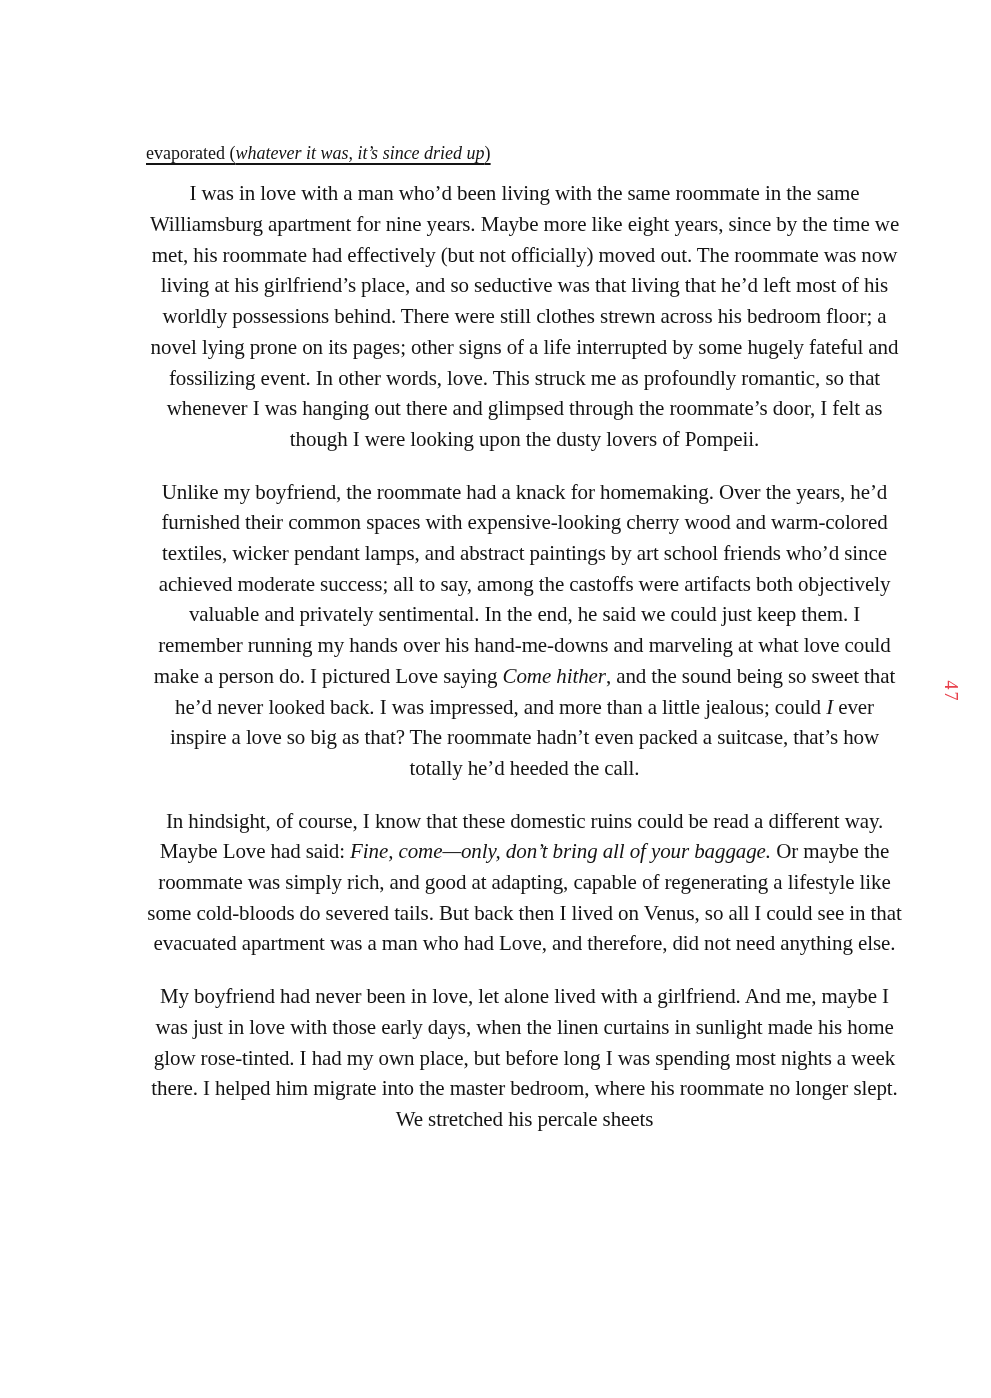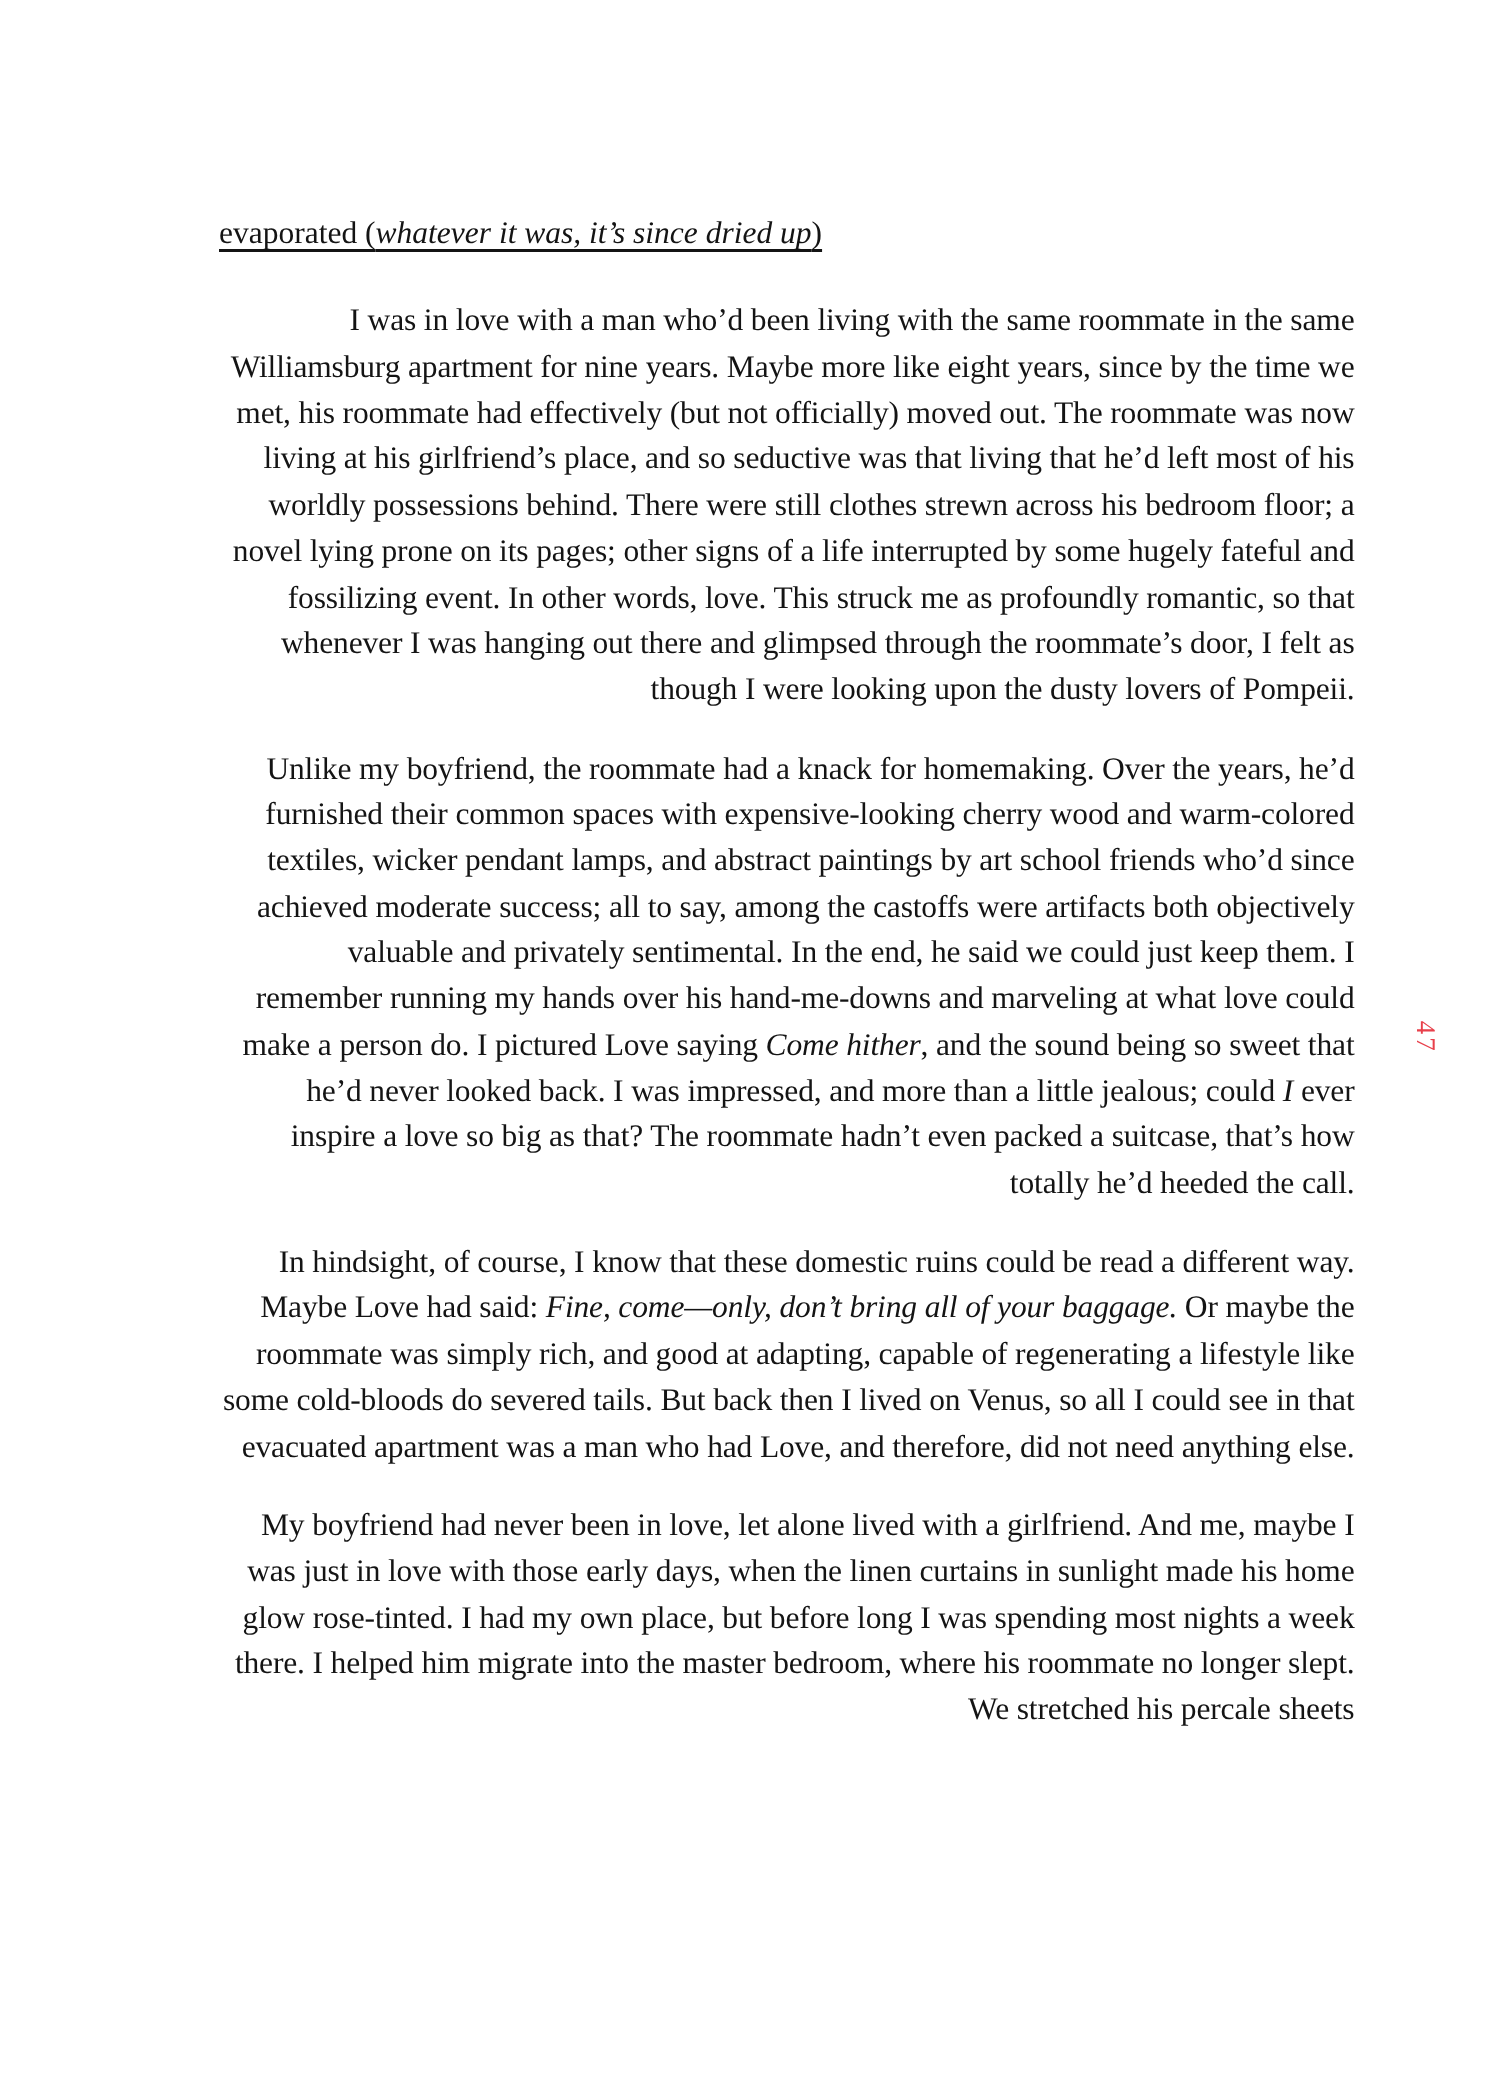--- a/index.html
+++ b/index.html
@@ -12,36 +12,36 @@
     width: 991px;
     height: 1398px;
     background: #ffffff;
     box-sizing: border-box;
     padding: 141px 88px 0 146px;
     font-family: "Liberation Serif", "DejaVu Serif", serif;
     color: #141414;
     overflow: hidden;
   }
   .heading {
-    font-size: 21px;
+    font-size: 18px;
     font-weight: normal;
-    margin: 0 0 29px 0;
+    margin: 0 0 13px 0;
     line-height: 1.35;
   }
   .heading .underlined {
     text-decoration: underline;
     text-underline-offset: 4px;
     text-decoration-thickness: 1.5px;
   }
   .body-text p {
     font-size: 21px;
     line-height: 30.7px;
     margin: 0 0 22px 0;
     letter-spacing: -0.1px;
-    text-align: right;
+    text-align: center;
   }
   em { font-style: italic; }
   .folio {
     position: absolute;
     top: 681px;
     left: 930px;
     width: 40px;
     text-align: center;
     font-size: 18px;
     letter-spacing: 2px;

